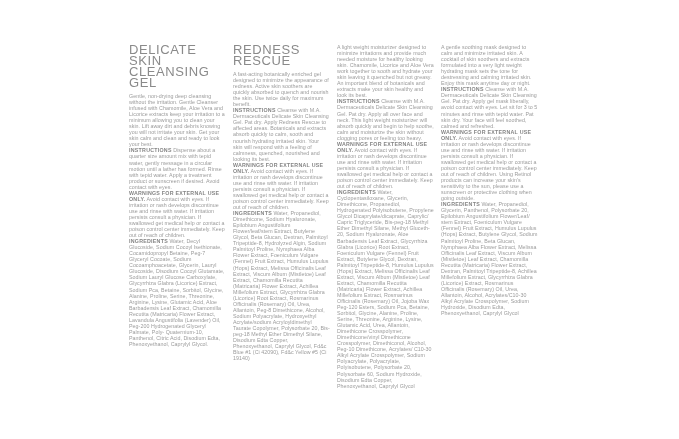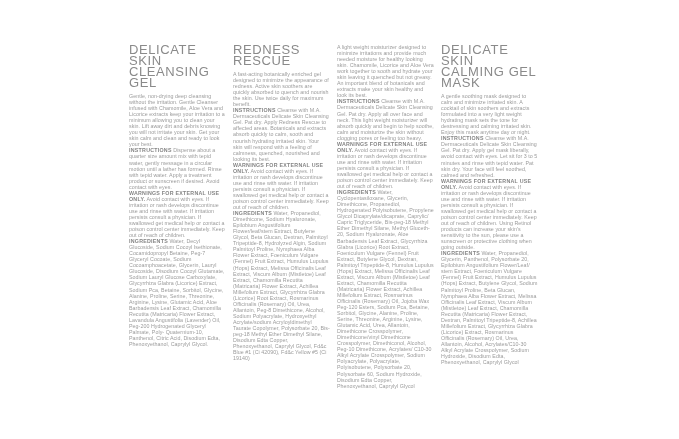--- a/index.html
+++ b/index.html
@@ -95,21 +95,20 @@
         <span class="label">WARNINGS FOR EXTERNAL USE ONLY.</span>
         <span>Avoid contact with eyes. If irritation or rash develops discontinue use and rinse with water. If irritation persists consult a physician. If swallowed get medical help or contact a poison control center immediately. Keep out of reach of children.</span>
       </p>
       <p class="para">
         <span class="label">INGREDIENTS</span>
         <span>Water, Cyclopentasiloxane, Glycerin, Dimethicone, Propanediol, Hydrogenated Polyisobutene, Propylene Glycol Dicaprylate/dicaprate, Caprylic/ Capric Triglyceride, Bis-peg-18 Methyl Ether Dimethyl Silane, Methyl Gluceth-20, Sodium Hyaluronate, Aloe Barbadensis Leaf Extract, Glycyrrhiza Glabra (Licorice) Root Extract, Foeniculum Vulgare (Fennel) Fruit Extract, Butylene Glycol, Dextran, Palmitoyl Tripeptide-8, Humulus Lupulus (Hops) Extract, Melissa Officinalis Leaf Extract, Viscum Album (Mistletoe) Leaf Extract, Chamomilla Recutita (Matricaria) Flower Extract, Achillea Millefolium Extract, Rosmarinus Officinalis (Rosemary) Oil, Jojoba Wax Peg-120 Esters, Sodium Pca, Betaine, Sorbitol, Glycine, Alanine, Proline, Serine, Threonine, Arginine, Lysine, Glutamic Acid, Urea, Allantoin, Dimethicone Crosspolymer, Dimethicone/vinyl Dimethicone Crosspolymer, Dimethiconol, Alcohol, Peg-10 Dimethicone, Acrylates/ C10-30 Alkyl Acrylate Crosspolymer, Sodium Polyacrylate, Polyacrylate, Polyisobutene, Polysorbate 20, Polysorbate 60, Sodium Hydroxide, Disodium Edta Copper, Phenoxyethanol, Caprylyl Glycol</span>
       </p>
     </section>
 
     <section class="column">
-      <h2 class="title">DELICATE SKIN CALMING GEL MASK</h2>
       <p class="para">A gentle soothing mask designed to calm and minimize irritated skin. A cocktail of skin soothers and extracts formulated into a very light weight hydrating mask sets the tone for destressing and calming irritated skin. Enjoy this mask anytime day or night.</p>
       <p class="para">
         <span class="label">INSTRUCTIONS</span>
         <span>Cleanse with M.A. Dermaceuticals Delicate Skin Cleansing Gel. Pat dry.  Apply gel mask liberally, avoid contact with eyes. Let sit for 3 to 5 minutes and rinse with tepid water. Pat skin dry. Your face will feel soothed, calmed and refreshed.</span>
       </p>
       <p class="para">
         <span class="label">WARNINGS FOR EXTERNAL USE ONLY.</span>
         <span>Avoid contact with eyes. If irritation or rash develops discontinue use and rinse with water. If irritation persists consult a physician. If swallowed get medical help or contact a poison control center immediately. Keep out of reach of children. Using Retinol products can increase your skin's sensitivity to the sun, please use a sunscreen or protective clothing when going outside.</span>
       </p>
       <p class="para">

